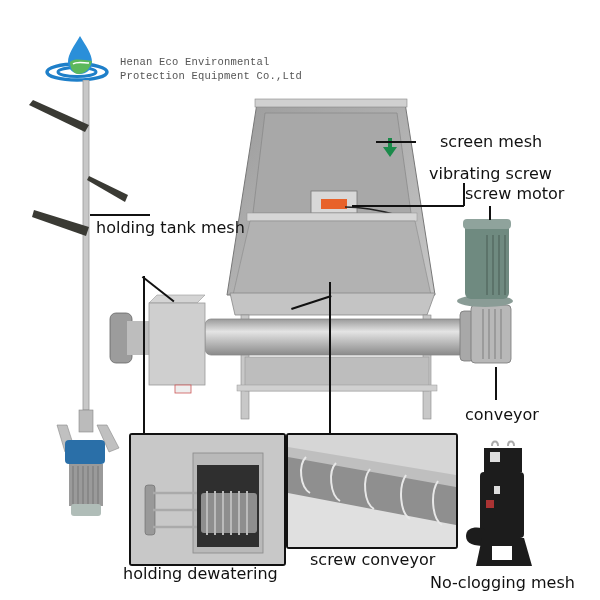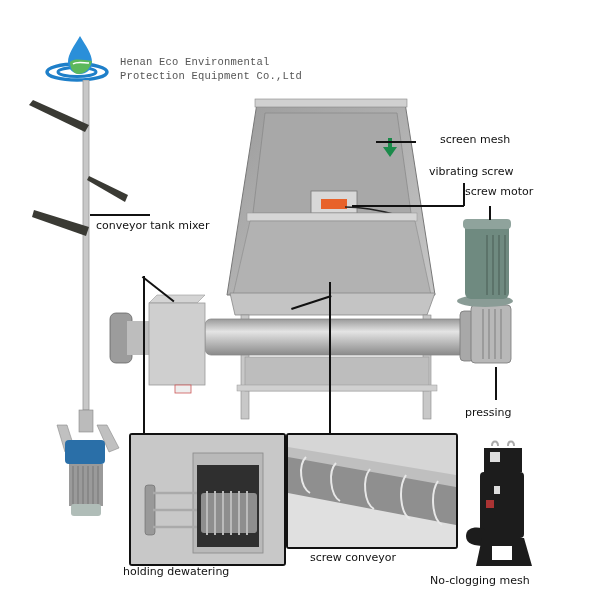--- a/index.html
+++ b/index.html
@@ -1,18 +1,18 @@
 <!DOCTYPE html>
 <html><head>
 <meta charset="utf-8">
 <style>
   html,body{margin:0;padding:0;background:#fff;}
   body{width:600px;height:600px;position:relative;overflow:hidden;font-family:"DejaVu Sans","Liberation Sans",sans-serif;color:#111;}
   .abs{position:absolute;}
-  .label{position:absolute;font-size:11px;color:#111;white-space:nowrap;line-height:1;}
+  .label{position:absolute;font-size:16px;color:#111;white-space:nowrap;line-height:1;}
   .company{position:absolute;left:120px;font-size:10.5px;color:#555;letter-spacing:0.2px;font-family:Liberation Mono, monospace;}
   .line{position:absolute;background:#111;}
   .inset{position:absolute;border:2px solid #111;border-radius:3px;overflow:hidden;background:#c9c9c9;}
 </style>
 </head>
 <body>
 
 <div class="abs" style="left:44px;top:34px;width:70px;height:52px;">
   <svg width="70" height="52" viewBox="0 0 70 52">
     <ellipse cx="33" cy="38" rx="30" ry="8" fill="none" stroke="#1e7fc9" stroke-width="3.5"></ellipse>
@@ -122,22 +122,22 @@
 <div class="line" style="left:90px;top:214px;width:60px;height:1.5px;"></div>
 <div class="line" style="left:495px;top:367px;width:1.5px;height:33px;"></div>
 <div class="line" style="left:143px;top:276px;width:1.5px;height:158px;"></div>
 <div class="line" style="left:143px;top:276px;width:40px;height:1.5px;transform-origin:0 0;transform:rotate(38deg);"></div>
 <div class="line" style="left:329px;top:282px;width:1.5px;height:152px;"></div>
 <div class="line" style="left:289px;top:295px;width:42px;height:1.5px;transform-origin:100% 0;transform:rotate(-18deg);"></div>
 
 <div class="label" style="left:440px;top:134px;">screen mesh</div>
 <div class="label" style="left:429px;top:166px;">vibrating screw</div>
 <div class="label" style="left:465px;top:186px;">screw motor</div>
-<div class="label" style="left:96px;top:220px;">conveyor tank mixer</div>
-<div class="label" style="left:465px;top:407px;">pressing</div>
+<div class="label" style="left:96px;top:220px;">holding tank mesh</div>
+<div class="label" style="left:465px;top:407px;">conveyor</div>
 <div class="label" style="left:123px;top:566px;">holding dewatering</div>
 <div class="label" style="left:310px;top:552px;text-align:right;">screw conveyor</div>
 <div class="label" style="left:430px;top:575px;">No-clogging mesh</div>
 
 <div class="inset" style="left:129px;top:433px;width:153px;height:129px;background:#cfcfcf;">
   <svg width="153" height="129" viewBox="0 0 153 129">
     <rect x="0" y="0" width="153" height="129" fill="#c8c8c8"></rect>
     <rect x="62" y="18" width="70" height="100" fill="#b9b9b9" stroke="#888" stroke-width="0.8"></rect>
     <rect x="66" y="30" width="62" height="82" fill="#2f2f2f"></rect>
     <g fill="#8e8e8e">

